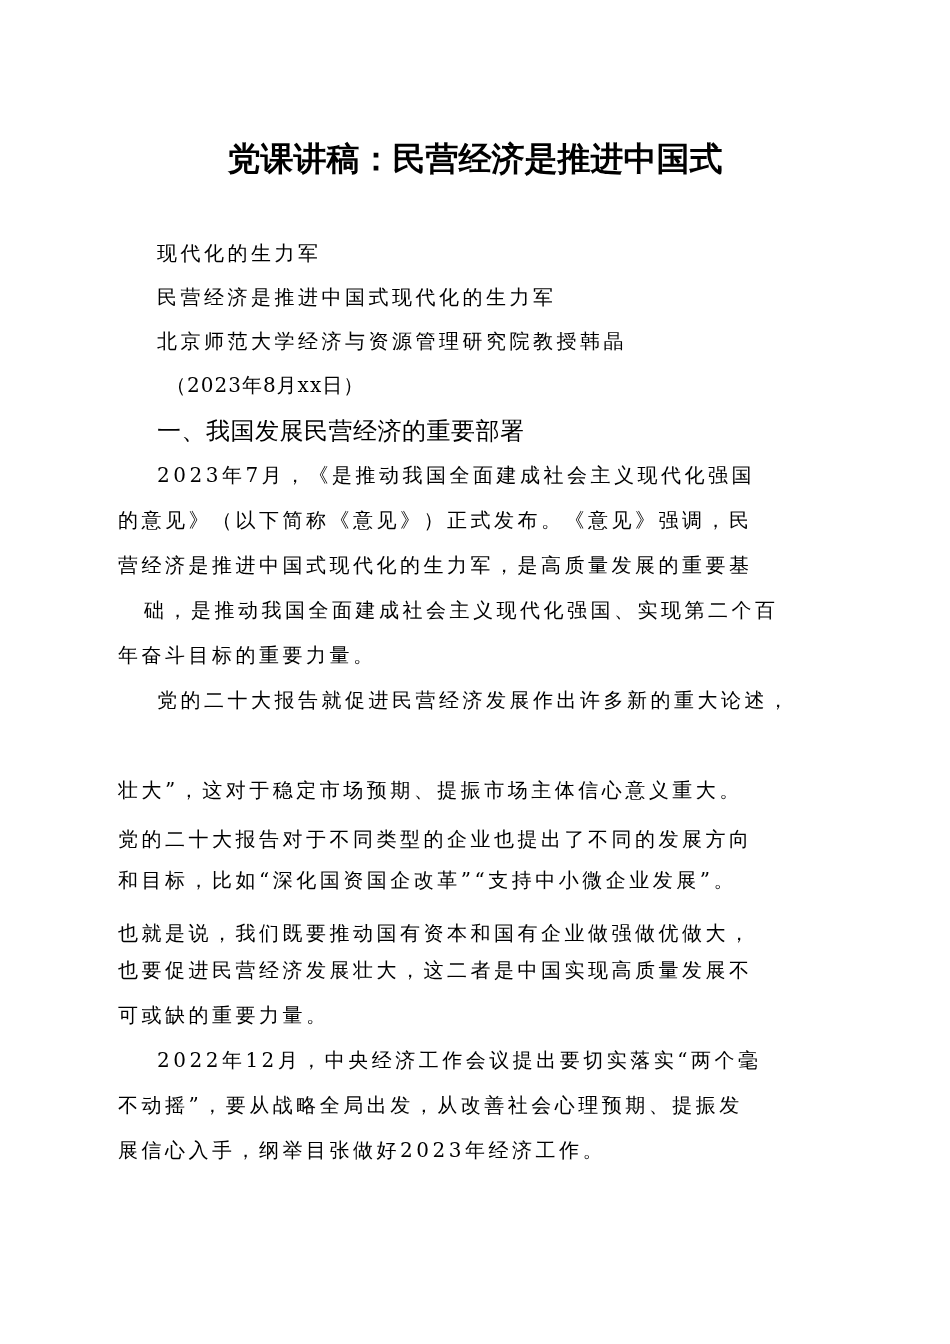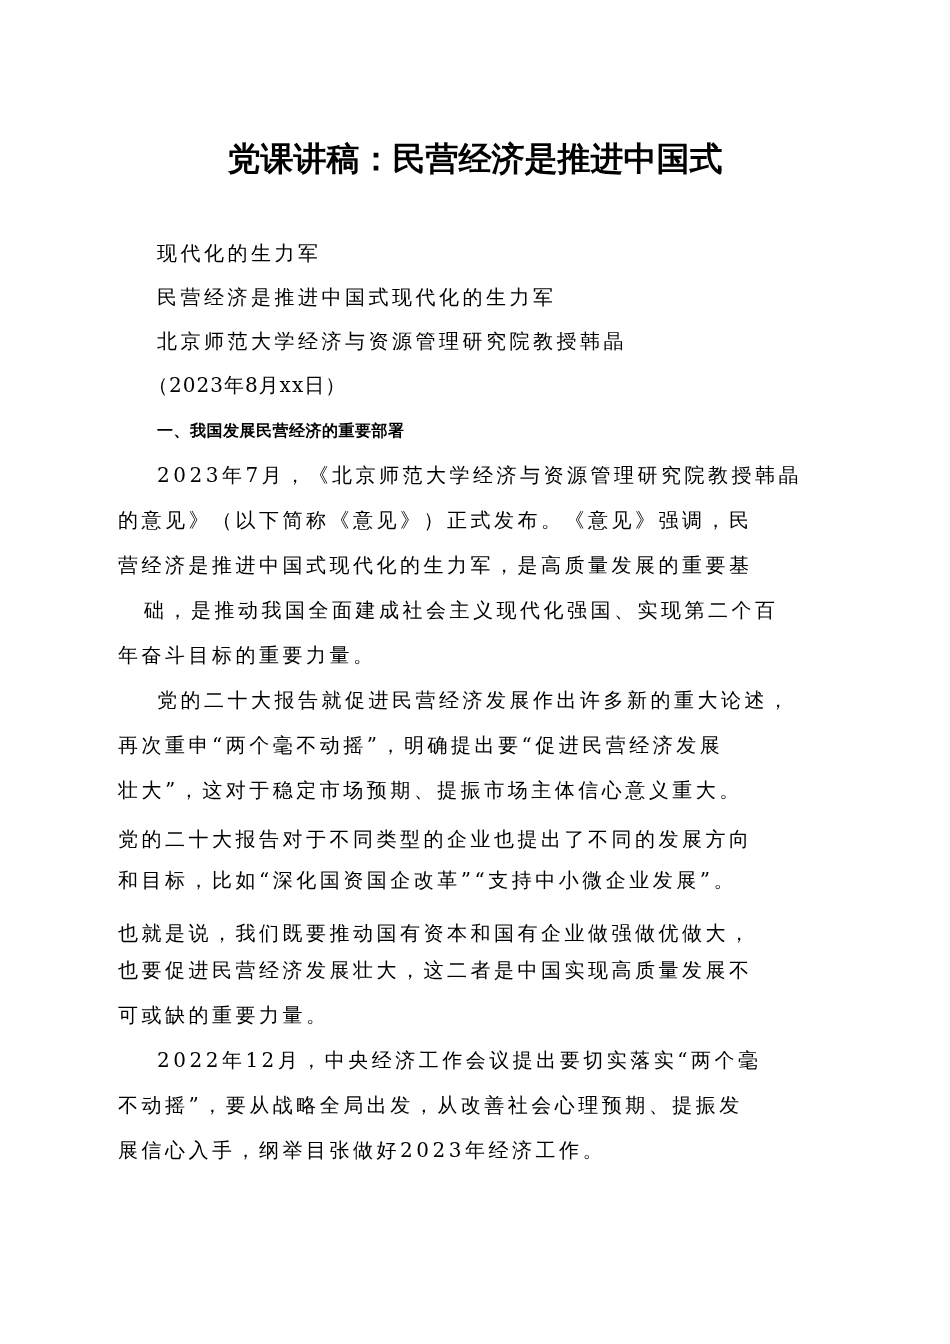--- a/index.html
+++ b/index.html
@@ -39,47 +39,46 @@
       position: absolute;
       left: 118px;
       font-size: 20px;
       line-height: 34px;
       white-space: nowrap;
       letter-spacing: 3.5px;
     }
     .indent { left: 157px; }
     .heading {
       font-family: "DejaVu Sans", "Liberation Sans", sans-serif;
-      font-weight: bold;
+      font-weight: normal;
       letter-spacing: 0.5px;
-      font-size: 16px;
+      font-size: 24px;
     }
   </style>
 </head>
 <body>
 
 <div class="page">
 
   <div class="title">党课讲稿：民营经济是推进中国式</div>
 
   <div class="line indent" style="top:236px;">现代化的生力军</div>
   <div class="line indent" style="top:280px;">民营经济是推进中国式现代化的生力军</div>
   <div class="line indent" style="top:324px;">北京师范大学经济与资源管理研究院教授韩晶</div>
-  <div class="line" style="top:368px; left:148px; letter-spacing:1px;">（2023年8月xx日）</div>
+  <div class="line" style="top:368px; left:166px; letter-spacing:1px;">（2023年8月xx日）</div>
 
   <div class="line indent heading" style="top:414px;">一、我国发展民营经济的重要部署</div>
 
-  <div class="line indent" style="top:458px;">2023年7月，《北京师范大学经济与资源管理研究院教授韩晶</div>
+  <div class="line indent" style="top:458px;">2023年7月，《是推动我国全面建成社会主义现代化强国</div>
   <div class="line" style="top:503px;">的意见》（以下简称《意见》）正式发布。《意见》强调，民</div>
   <div class="line" style="top:548px;">营经济是推进中国式现代化的生力军，是高质量发展的重要基</div>
   <div class="line" style="top:593px;margin-left:26px;">础，是推动我国全面建成社会主义现代化强国、实现第二个百</div>
   <div class="line" style="top:638px;">年奋斗目标的重要力量。</div>
 
   <div class="line indent" style="top:683px;">党的二十大报告就促进民营经济发展作出许多新的重大论述，</div>
-  <div class="line" style="top:728px;">再次重申“两个毫不动摇”，明确提出要“促进民营经济发展</div>
   <div class="line" style="top:773px;">壮大”，这对于稳定市场预期、提振市场主体信心意义重大。</div>
   <div class="line" style="top:822px;">党的二十大报告对于不同类型的企业也提出了不同的发展方向</div>
   <div class="line" style="top:863px;">和目标，比如“深化国资国企改革”“支持中小微企业发展”。</div>
   <div class="line" style="top:908px;margin-top:8px;">也就是说，我们既要推动国有资本和国有企业做强做优做大，</div>
   <div class="line" style="top:953px;">也要促进民营经济发展壮大，这二者是中国实现高质量发展不</div>
   <div class="line" style="top:998px;">可或缺的重要力量。</div>
 
   <div class="line indent" style="top:1043px;">2022年12月，中央经济工作会议提出要切实落实“两个毫</div>
   <div class="line" style="top:1088px;">不动摇”，要从战略全局出发，从改善社会心理预期、提振发</div>
   <div class="line" style="top:1133px;">展信心入手，纲举目张做好2023年经济工作。</div>

